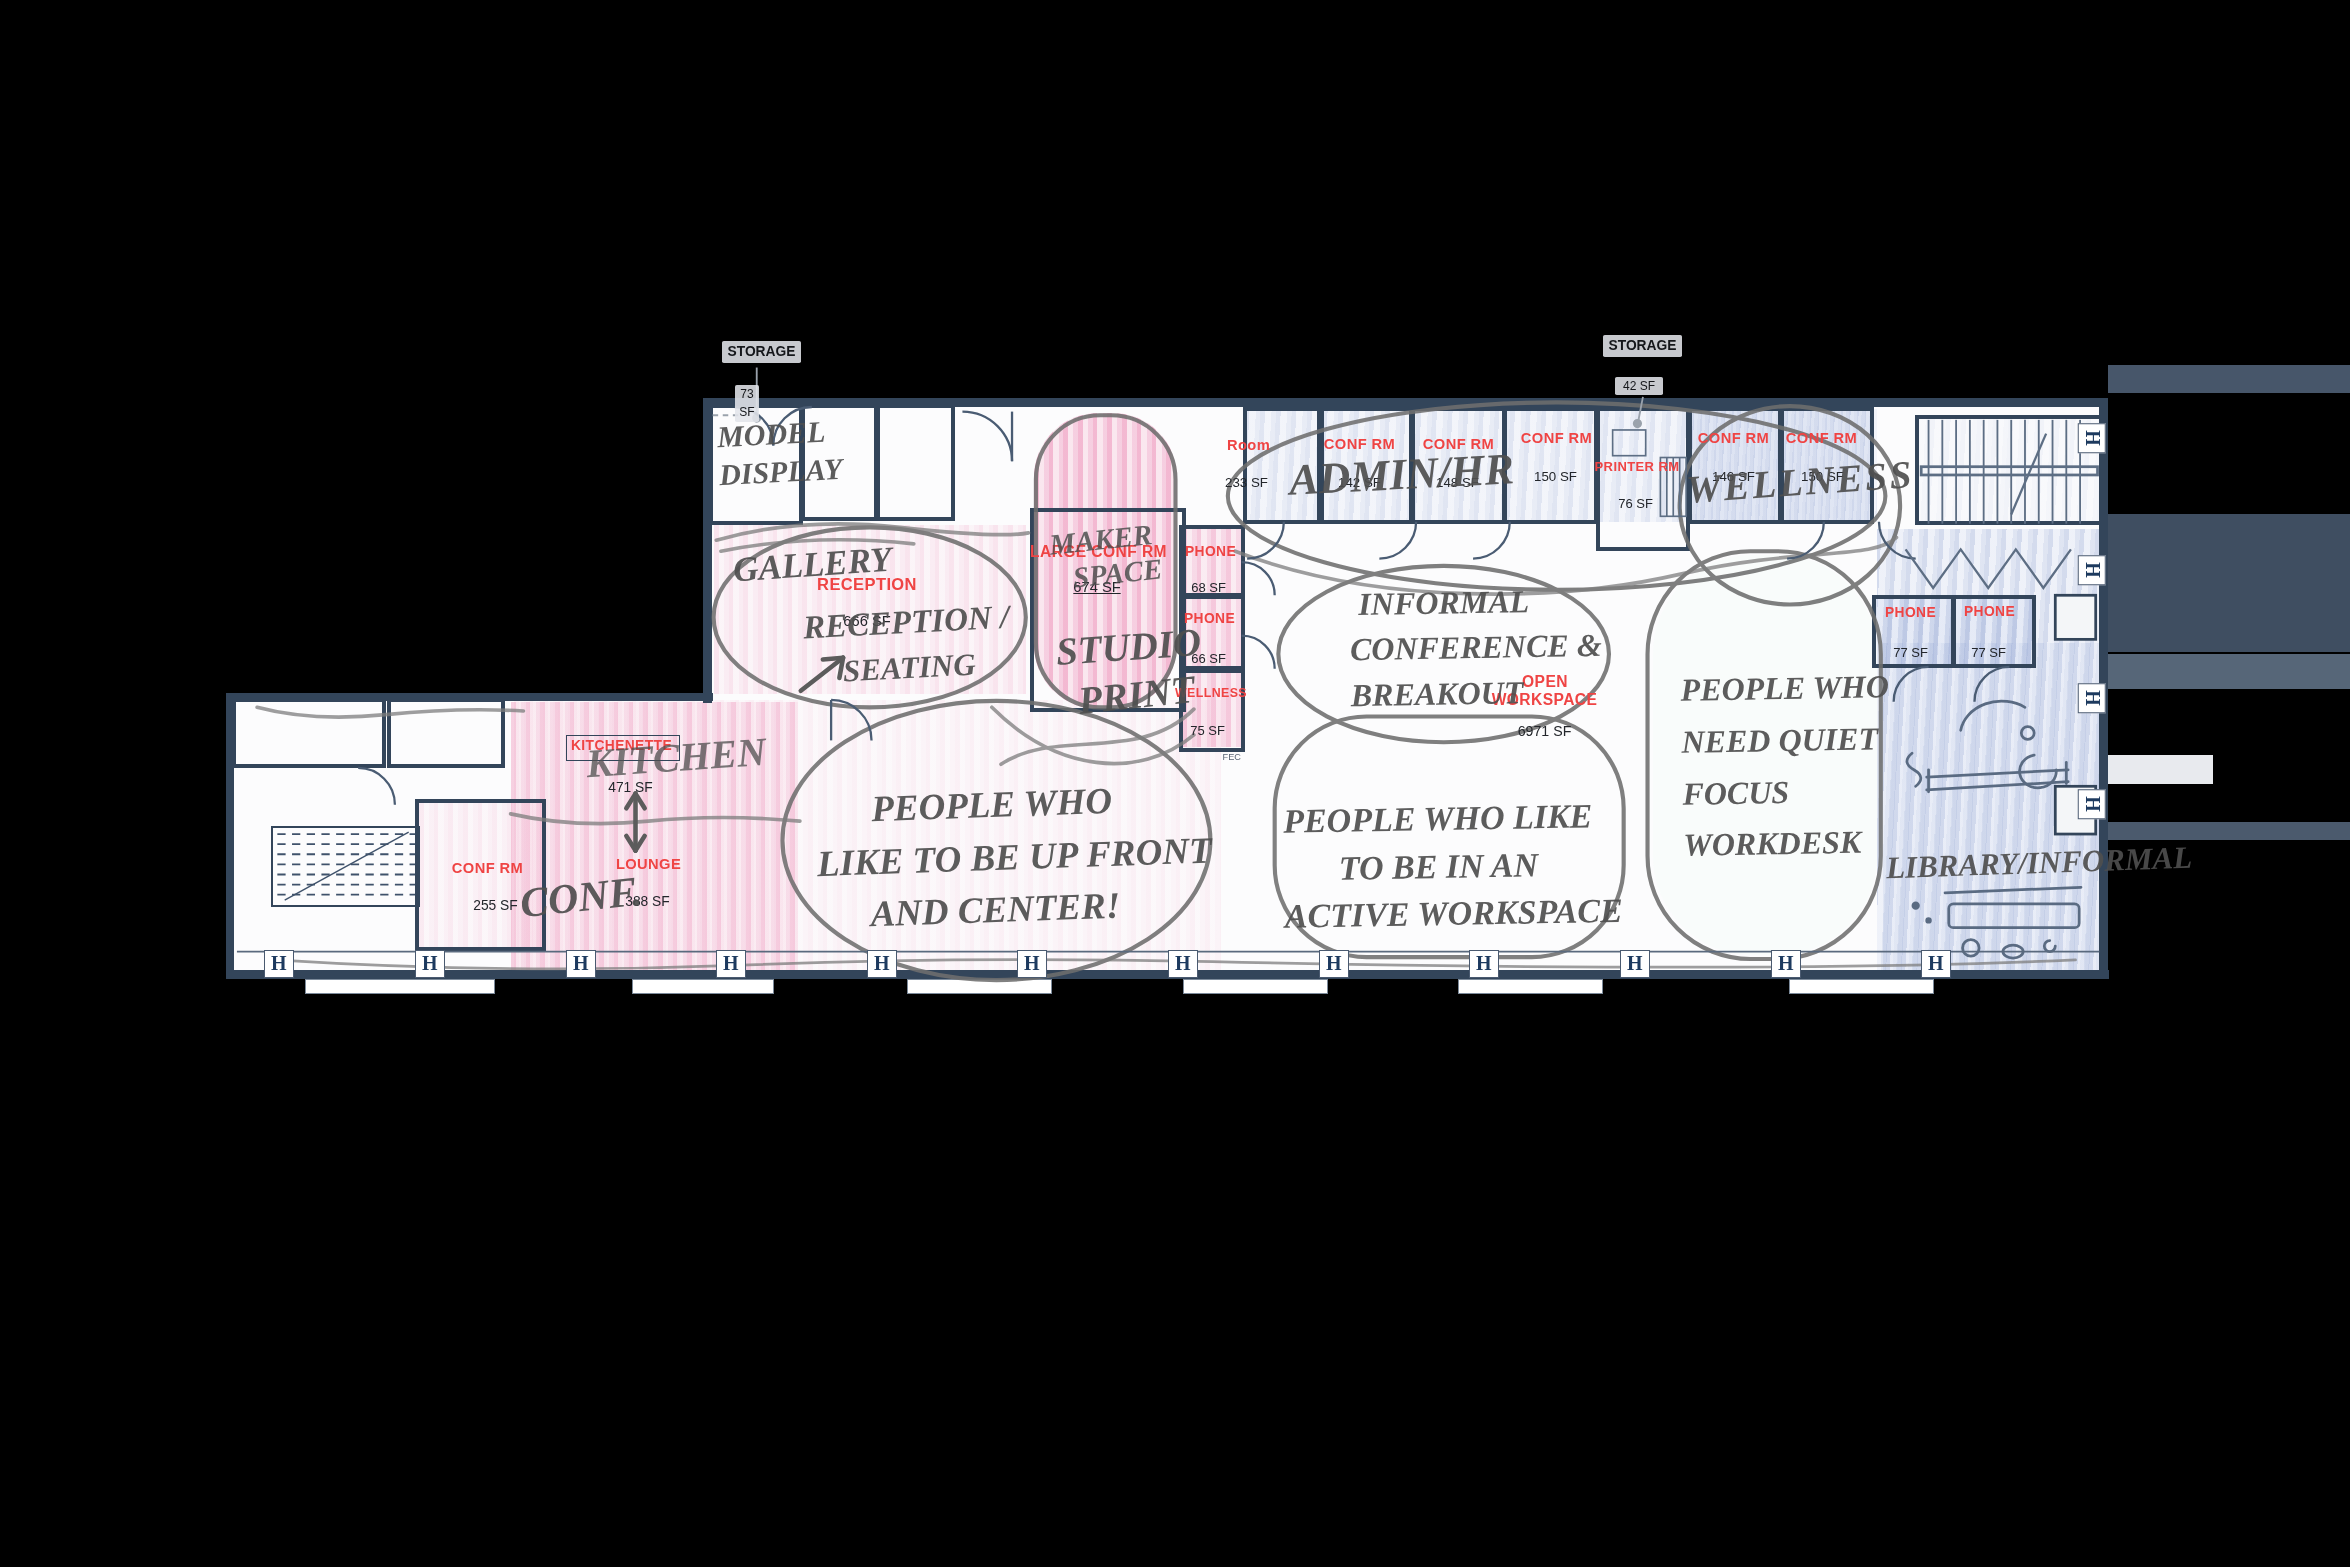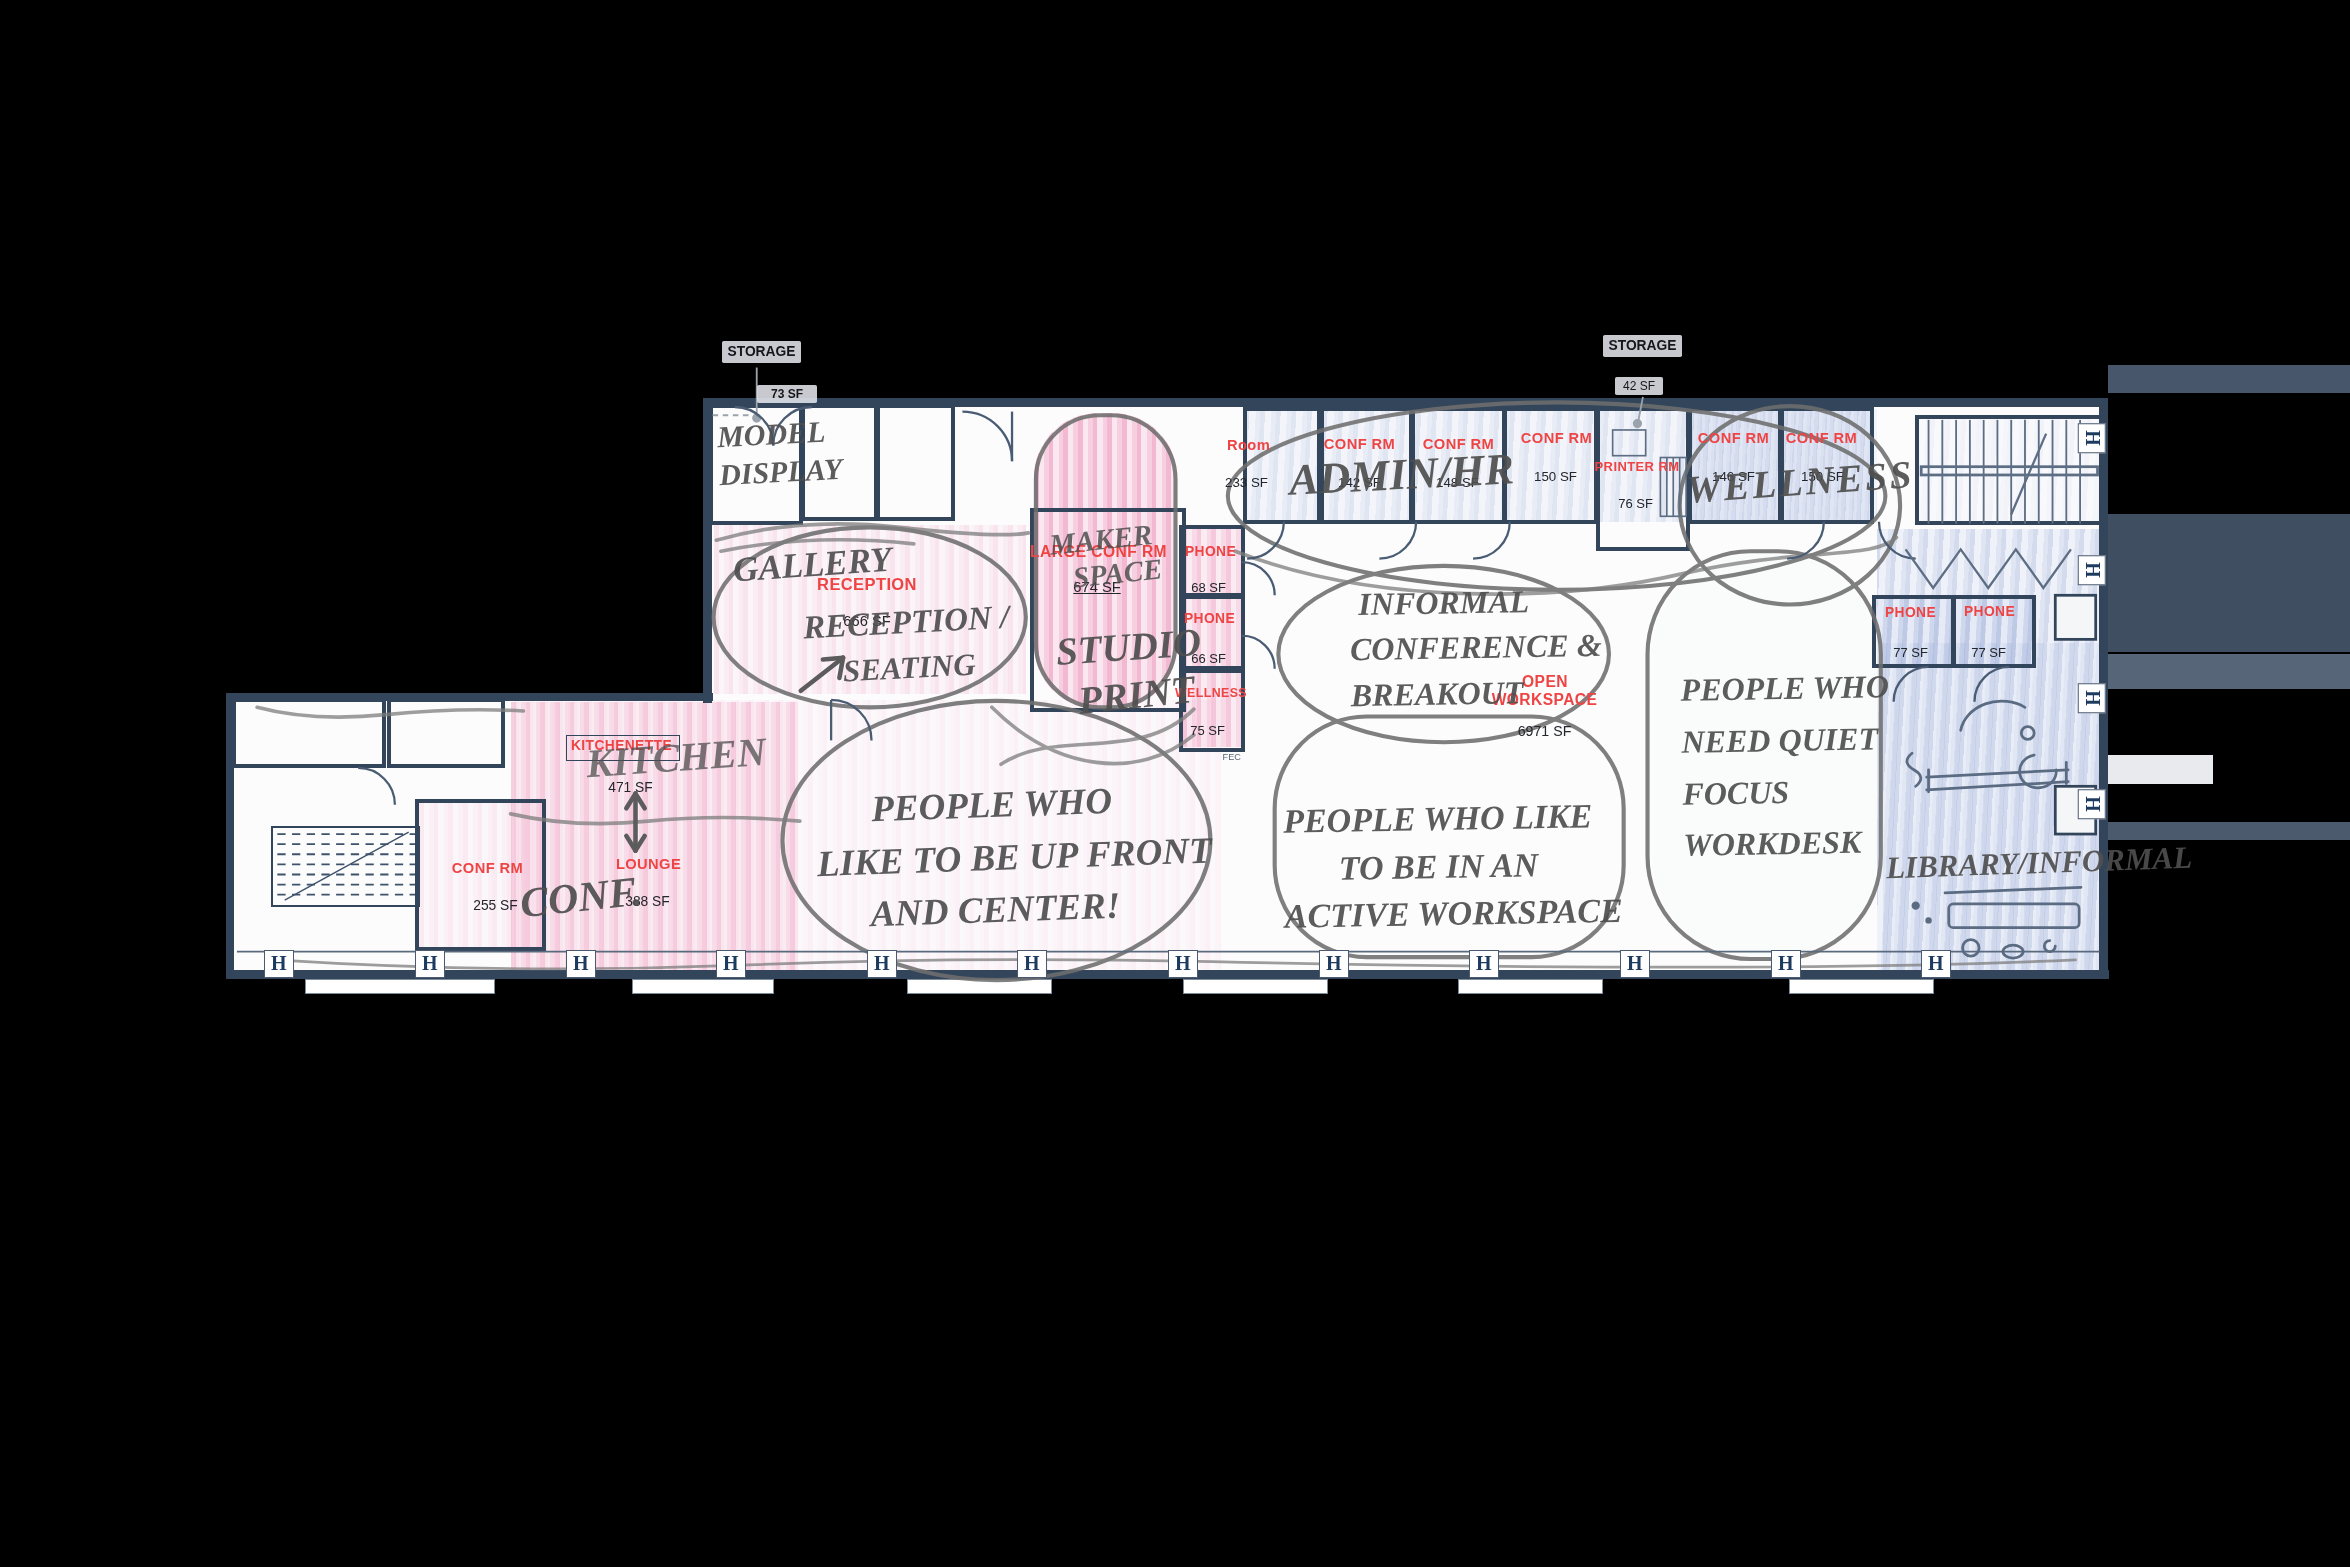--- a/index.html
+++ b/index.html
@@ -207,21 +207,21 @@
         <ellipse cx="2192" cy="1036" rx="11" ry="7"></ellipse>
       <path d="M2232,1024 a6,6 0 1 0 6,6"></path>
       <circle cx="2086" cy="986" r="3" fill="#5a6b82"></circle>
         <circle cx="2100" cy="1002" r="2" fill="#5a6b82"></circle>
     </g>
 
     <line x1="258" y1="1036" x2="2286" y2="1036" stroke="#5a6a7e" stroke-width="2"></line>
   </svg>
 
   <div class="callout" style="left:722px;top:341px;width:79px;font-size:13.8px;line-height:22px;">STORAGE</div>
-  <div class="callout" style="left:735px;top:385px;width:60px;font-size:12px;line-height:18.4px;font-weight:bold;margin-left:22px;">73 SF</div>
+  <div class="callout" style="left:735px;top:385px;width:24px;font-size:12px;line-height:18.4px;font-weight:normal;">73 SF</div>
   <div class="callout" style="left:1603px;top:335px;width:79px;font-size:13.8px;line-height:22px;">STORAGE</div>
   <div class="callout" style="left:1615px;top:377px;width:48px;font-size:12px;line-height:18.4px;font-weight:normal;">42 SF</div>
 
   <div class="pl" style="left:812px;top:575px;width:110px;">RECEPTION</div>
   <div class="sf" style="left:821px;top:613px;width:92px;">666 SF</div>
 
   <div class="pl" style="left:1025px;top:543px;width:147px;font-size:15.6px;">LARGE CONF RM</div>
   <div class="sf" style="left:1051px;top:579px;width:92px;text-decoration:underline;">674 SF</div>
 
   <div class="pl" style="left:1183px;top:544px;width:55px;font-size:13.8px;">PHONE</div>

